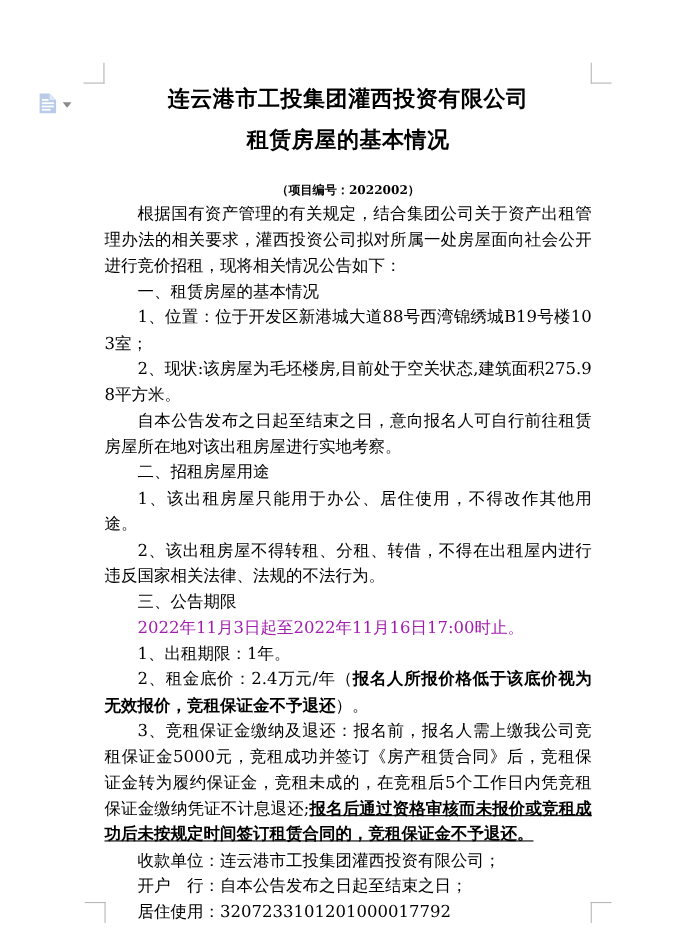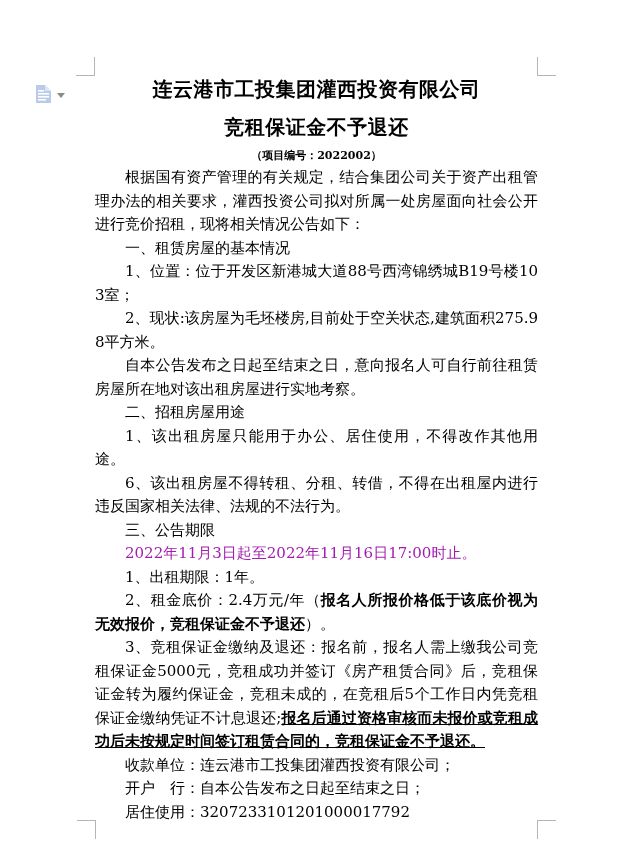--- a/index.html
+++ b/index.html
@@ -48,21 +48,21 @@
     letter-spacing: 0.5px;
   }
   .doc-subtitle {
     margin: 11px 0 0 0;
     font-size: 20px; font-weight: bold;
     line-height: 26px;
     text-align: center;
     letter-spacing: 0.5px;
   }
   .proj-no {
-    margin-top: 9px;
+    margin-top: 26px;
     font-size: 11px; font-weight: bold;
     line-height: 14px;
     text-align: center;
   }
   .body-text { margin-top: 3px; }
   .body-text p {
     margin: 0; padding: 0;
     font-size: 15px;
     line-height: 23.5px;
     text-align: justify;
@@ -91,34 +91,34 @@
     <rect x="3" y="6" width="6" height="1.6" fill="#ffffff"></rect>
     <rect x="3" y="9" width="11" height="1.6" fill="#ffffff"></rect>
     <rect x="3" y="12" width="11" height="1.6" fill="#ffffff"></rect>
     <rect x="3" y="15" width="8" height="1.6" fill="#ffffff"></rect>
   </svg>
   <span class="paste-arrow"></span>
 </button>
 
 <div class="page-content">
   <h1 class="doc-title">连云港市工投集团灌西投资有限公司</h1>
-  <h2 class="doc-subtitle">竞租保证金不予退还</h2>
+  <h2 class="doc-subtitle">租赁房屋的基本情况</h2>
   <div class="proj-no">（项目编号：2022002）</div>
 
   <div class="body-text">
     <p>根据国有资产管理的有关规定，结合集团公司关于资产出租管理办法的相关要求，灌西投资公司拟对所属一处房屋面向社会公开进行竞价招租，现将相关情况公告如下：</p>
 
     <p class="hd">一、租赁房屋的基本情况</p>
     <p>1、位置：位于开发区新港城大道88号西湾锦绣城B19号楼103室；</p>
     <p>2、现状:该房屋为毛坯楼房,目前处于空关状态,建筑面积275.98平方米。</p>
     <p>自本公告发布之日起至结束之日，意向报名人可自行前往租赁房屋所在地对该出租房屋进行实地考察。</p>
 
     <p class="hd">二、招租房屋用途</p>
     <p>1、该出租房屋只能用于办公、居住使用，不得改作其他用途。</p>
-    <p>6、该出租房屋不得转租、分租、转借，不得在出租屋内进行违反国家相关法律、法规的不法行为。</p>
+    <p>2、该出租房屋不得转租、分租、转借，不得在出租屋内进行违反国家相关法律、法规的不法行为。</p>
 
     <p class="hd">三、公告期限</p>
     <p class="blue">2022年11月3日起至2022年11月16日17:00时止。</p>
 
     <p>1、出租期限：1年。</p>
     <p><span>2、租金底价：2.4万元/年（</span><b>报名人所报价格低于该底价视为无效报价，竞租保证金不予退还</b><span>）。</span></p>
     <p><span>3、竞租保证金缴纳及退还：报名前，报名人需上缴我公司竞租保证金5000元，竞租成功并签订《房产租赁合同》后，竞租保证金转为履约保证金，竞租未成的，在竞租后5个工作日内凭竞租保证金缴纳凭证不计息退还;</span><b class="ul">报名后通过资格审核而未报价或竞租成功后未按规定时间签订租赁合同的，竞租保证金不予退还。</b></p>
 
     <p>收款单位：连云港市工投集团灌西投资有限公司；</p>
     <p>开户　行：自本公告发布之日起至结束之日；</p>

